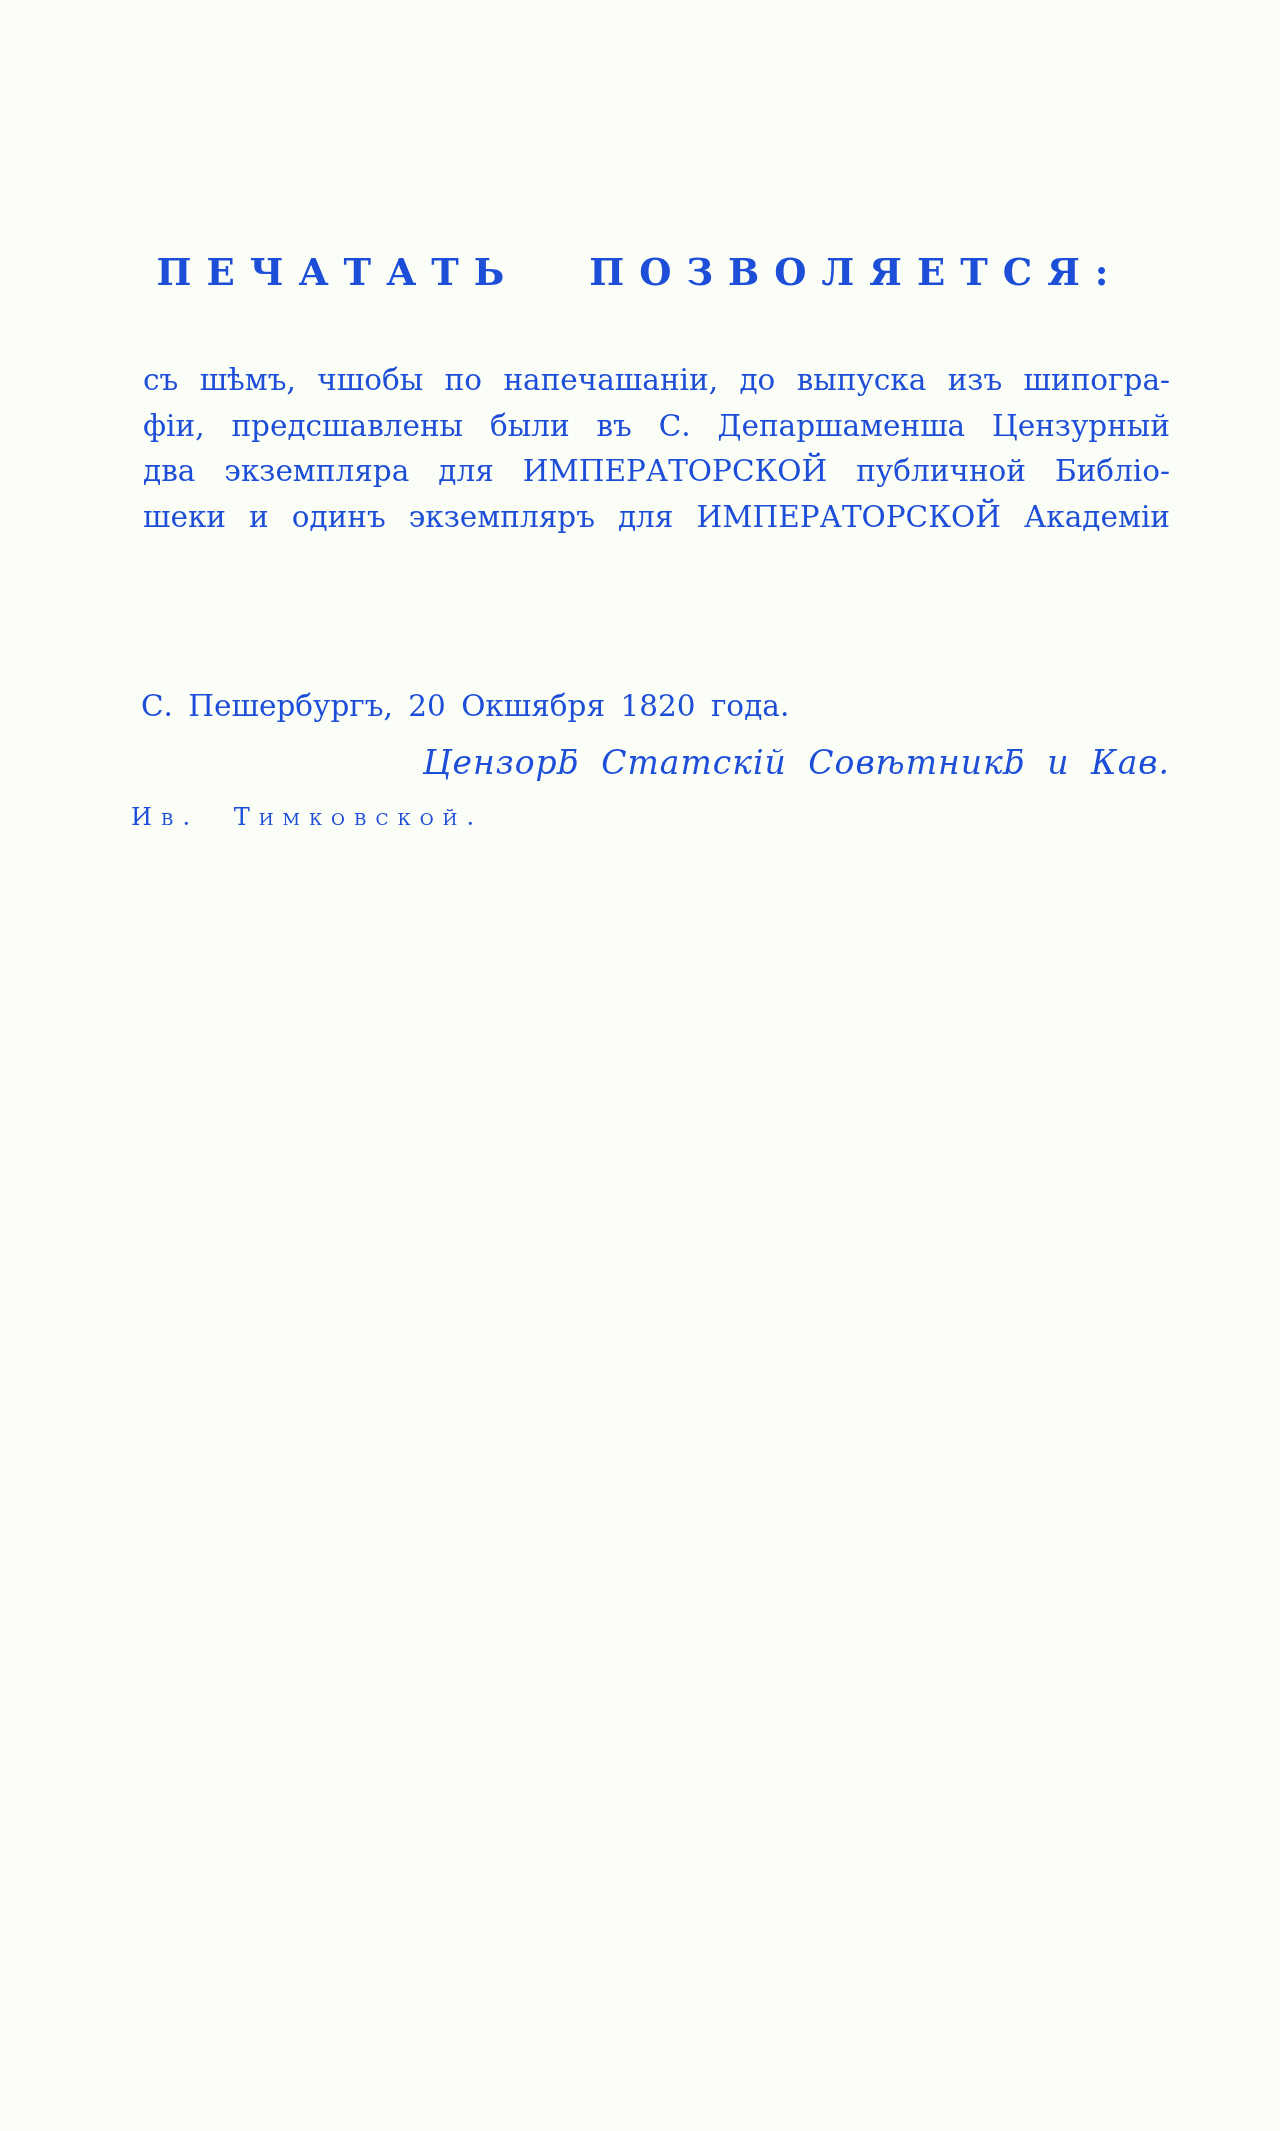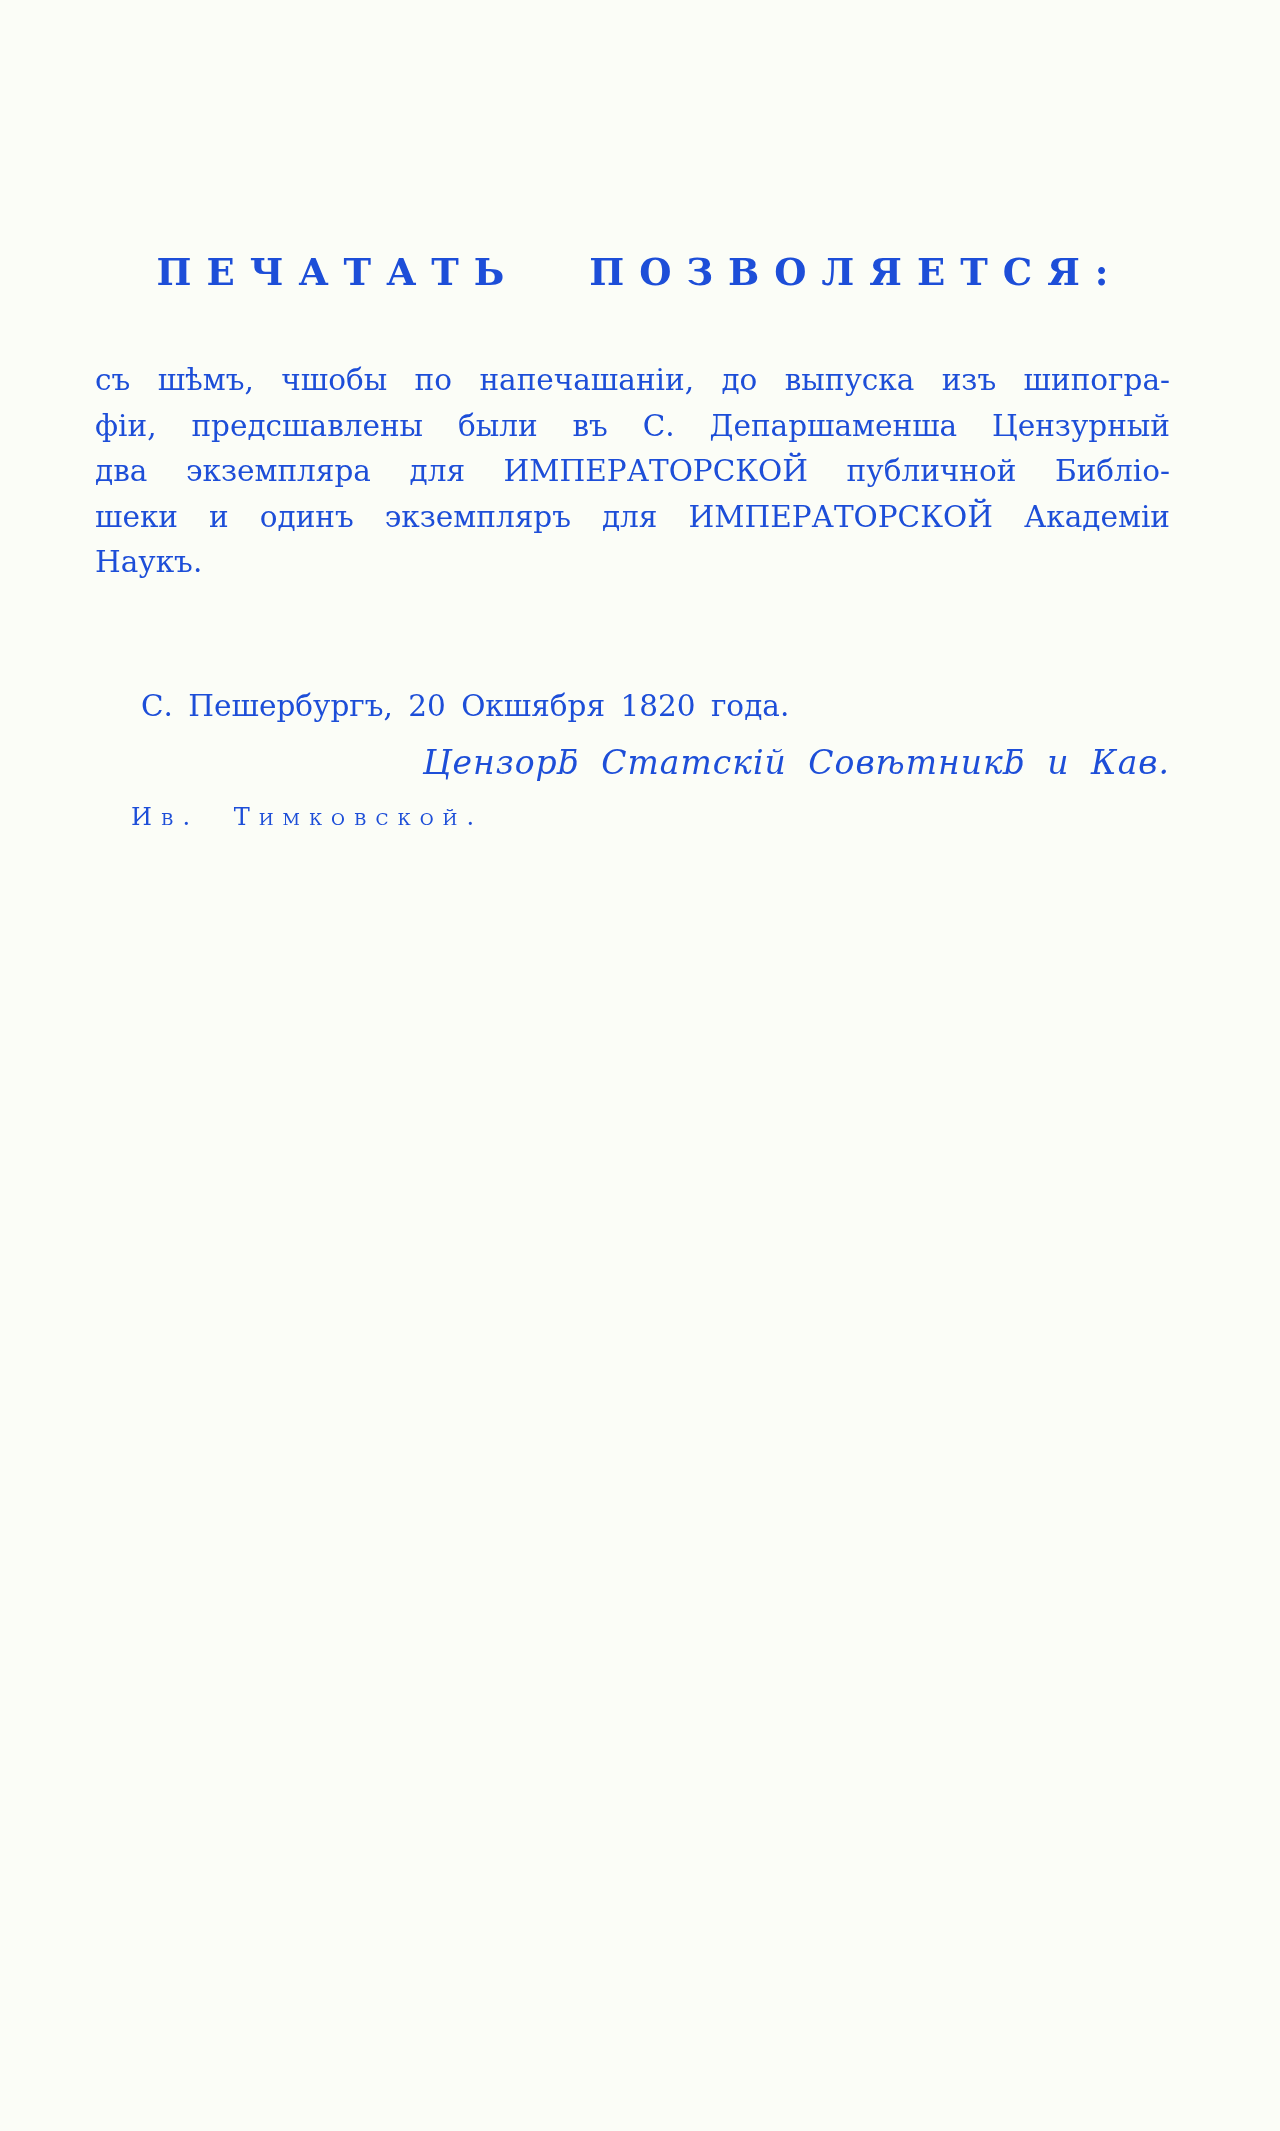--- a/index.html
+++ b/index.html
@@ -38,20 +38,21 @@
     width: 1075px;
     font-size: 29.5px;
     font-weight: 500;
   }
   .body-line {
     height: 45.5px;
     line-height: 45.5px;
     text-align: justify;
     text-align-last: justify;
     white-space: normal;
+    margin-left: 48px;
   }
   .body-line.last {
     text-align-last: left;
   }
   .dateline {
     position: absolute;
     top: 683px;
     left: 141px;
     font-size: 29.5px;
     line-height: 46px;
@@ -87,21 +88,20 @@
 
 <div class="page">
 
   <div class="heading">ПЕЧАТАТЬ ПОЗВОЛЯЕТСЯ:</div>
 
   <div class="body-block">
     <div class="body-line">съ шѣмъ, чшобы по напечашаніи, до выпуска изъ шипогра-</div>
     <div class="body-line">фіи, предсшавлены были въ С. Депаршаменша Цензурный</div>
     <div class="body-line">два экземпляра для ИМПЕРАТОРСКОЙ публичной Библіо-</div>
     <div class="body-line">шеки и одинъ экземпляръ для ИМПЕРАТОРСКОЙ Академіи</div>
-    <div class="body-line last">Наукъ.</div>
   </div>
 
   <div class="dateline">С. Пешербургъ, 20 Окшября 1820 года.</div>
 
   <div class="sig-title">Цензорƃ Статскій Совѣтникƃ и Кав.</div>
 
   <div class="sig-name">Ив. Тимковской.</div>
 
 </div>
 

